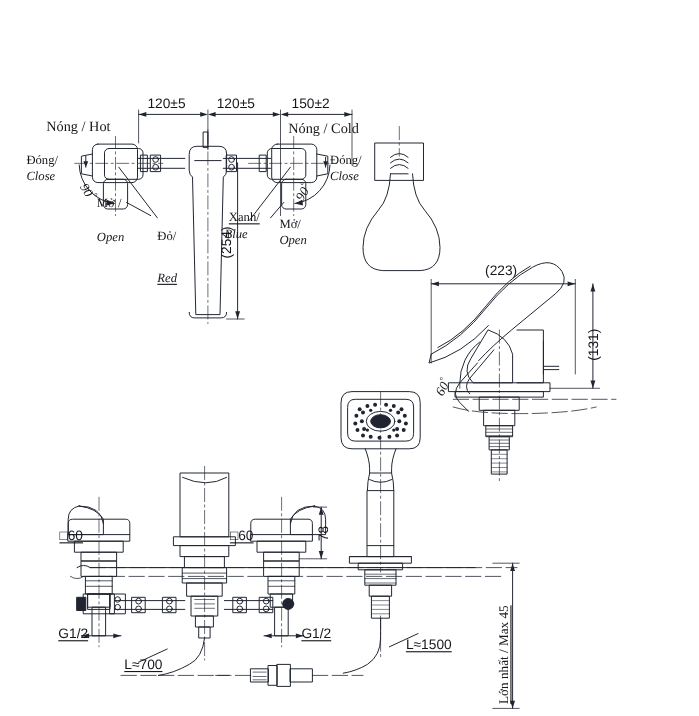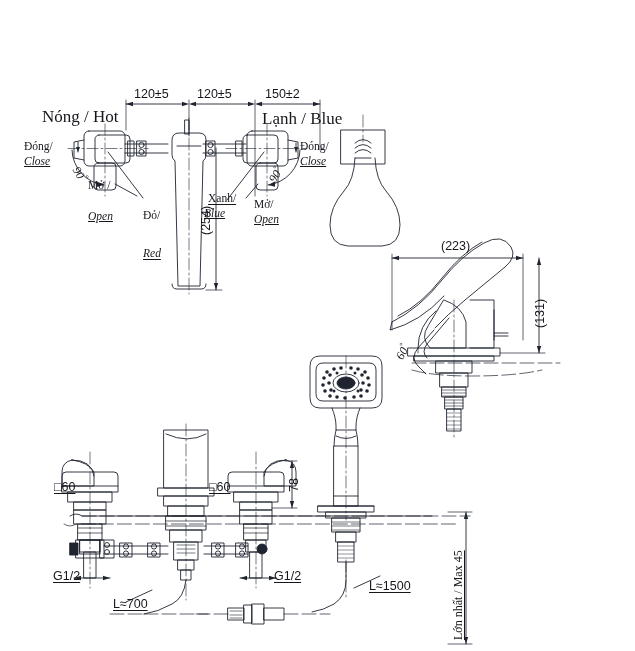--- a/index.html
+++ b/index.html
@@ -12,22 +12,22 @@
     position:absolute;left:31px;top:17px;
     font-family:"Liberation Sans", sans-serif;
     font-weight:bold;font-style:italic;font-size:25px;
     letter-spacing:0.5px;color:#2b2b33;
     text-shadow:1px 1px 0 #c9cbd6;
     white-space:nowrap;
   }
 
   .lbl{position:absolute;white-space:nowrap;line-height:1.08;}
   .vi{font-family:"Liberation Serif", serif;font-size:11.5px;color:#16161c;}
-  .en{font-family:"Liberation Serif", serif;font-style:italic;font-size:11.5px;color:#16161c;text-decoration:underline;}
-  .mix{font-family:"Liberation Serif", serif;font-size:17px;color:#16161c;}
+  .en{font-family:"Liberation Serif", serif;font-style:italic;font-size:11.5px;color:#16161c;}
+  .mix{font-family:"Liberation Serif", serif;font-size:13px;color:#16161c;}
   .dim{font-family:"Liberation Sans", sans-serif;font-size:12.5px;color:#16161c;}
   .ang{font-family:"Liberation Serif", serif;font-style:italic;font-size:12px;color:#16161c;}
   .ul{text-decoration:underline;text-underline-offset:2px;}
   .rot90{transform:rotate(-90deg);transform-origin:left top;}
 </style>
 </head>
 <body>
 
 <div class="stage">
 
@@ -414,21 +414,21 @@
       </g>
 
     </g>
   </svg>
 
   <div class="lbl dim" style="left:134px;top:88px;">120±5</div>
   <div class="lbl dim" style="left:197px;top:88px;">120±5</div>
   <div class="lbl dim" style="left:265px;top:88px;">150±2</div>
 
   <div class="lbl mix" style="left:42px;top:108px;">Nóng / Hot</div>
-  <div class="lbl mix" style="left:262px;top:110px;">Lạnh / Blue</div>
+  <div class="lbl mix" style="left:262px;top:110px;">Nóng / Cold</div>
 
   <div class="lbl vi" style="left:24px;top:140px;">Đóng/</div>
   <div class="lbl en" style="left:24px;top:155px;">Close</div>
 
   <div class="lbl vi" style="left:300px;top:140px;">Đóng/</div>
   <div class="lbl en" style="left:300px;top:155px;">Close</div>
 
   <div class="lbl vi" style="left:88px;top:179px;">Mở /</div>
   <div class="lbl en" style="left:88px;top:210px;">Open</div>
 

